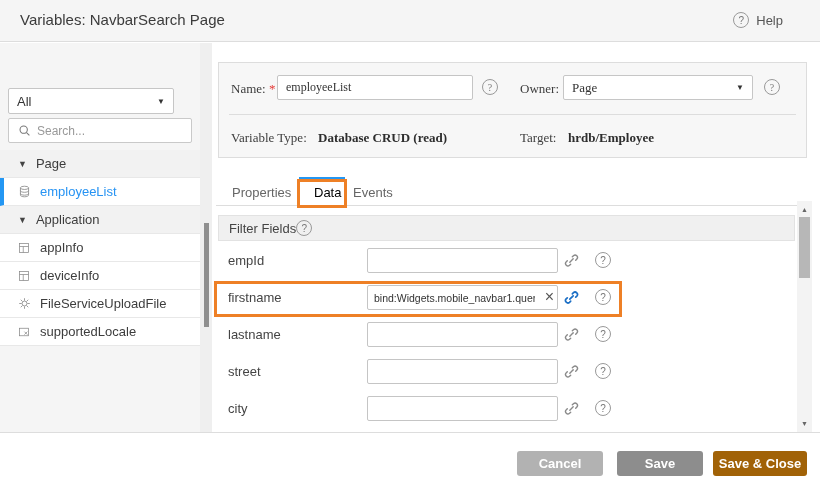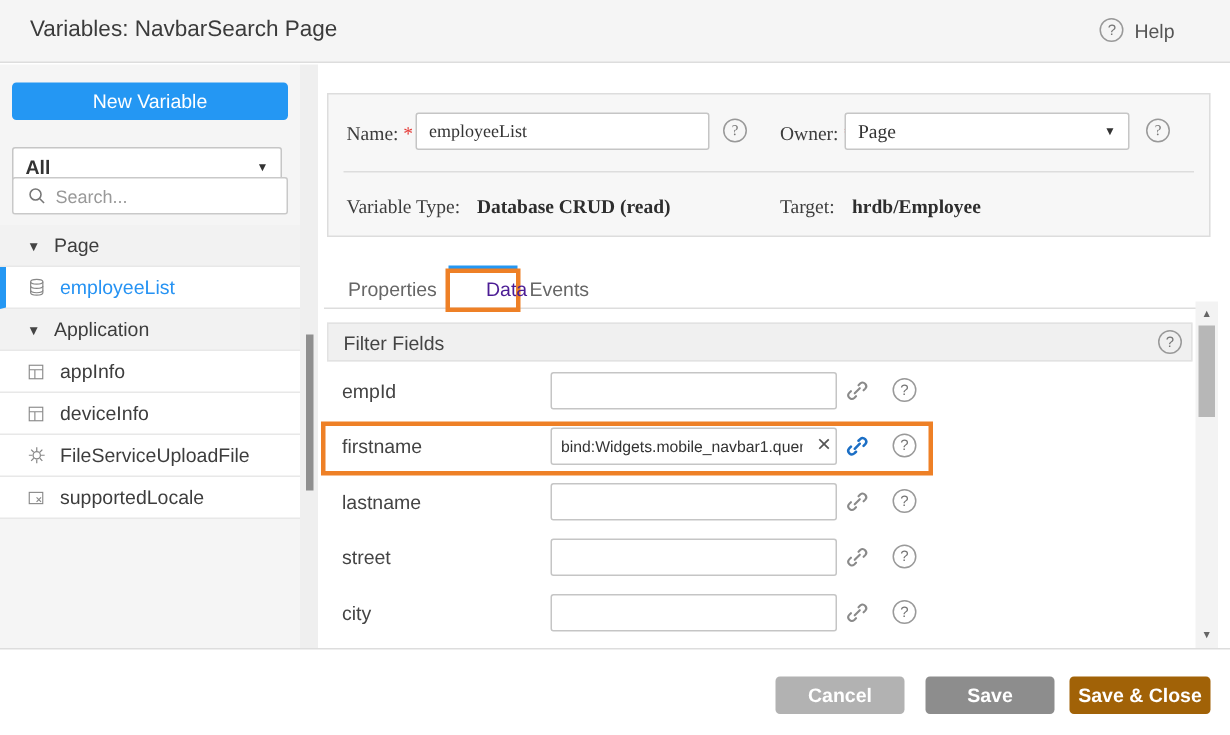--- a/index.html
+++ b/index.html
@@ -16,21 +16,21 @@
 
   
   .sidebar { position:absolute; left:0; top:43px; width:200px; bottom:58px; background:#f5f5f5; }
   .side-gap { position:absolute; left:200px; top:43px; width:12px; bottom:58px; background:#efefef; }
   .side-thumb { position:absolute; left:4px; top:180px; width:5px; height:104px; background:#8f8f8f; }
 
   .new-var { position:absolute; left:8px; top:12px; width:184px; height:25px; background:#2497f3; border-radius:3px;
              color:#fff; font-size:13px; display:flex; align-items:center; justify-content:center; cursor:pointer; }
   .select { display:flex; align-items:center; justify-content:space-between; padding:0 8px; background:#fff;
             border:1px solid #c6c6c6; border-radius:2px; font-size:13px; color:#333; cursor:pointer; }
-  .type-select { position:absolute; left:8px; top:55px; width:180px; height:26px;font-weight:bold; }
+  .type-select { position:absolute; left:8px; top:45px; width:166px; height:26px; }
   .caret { font-size:8px; color:#333; }
   .searchbar { position:absolute; left:8px; top:75px; width:184px; height:25px; background:#fff; border:1px solid #c9c9c9;
                border-radius:2px; display:flex; align-items:center; gap:6px; padding:0 8px; }
   .searchbar input { border:none; outline:none; flex:1; font-size:12px; color:#b91c1c; font-family:inherit; background:transparent; }
   .searchbar input::placeholder { color:#999; }
 
   .tree { position:absolute; left:0; right:0; top:107px; }
   .trow { height:28px; border-bottom:1px solid #e8e8e8; display:flex; align-items:center; gap:9px;
           font-size:13px; color:#3d3d3d; background:#fff; cursor:pointer; }
   .trow.group { background:#f2f2f2; padding-left:18px; }
@@ -56,28 +56,28 @@
   .card-divider{ position:absolute; left:10px; right:10px; top:51px; border-top:1px solid #ddd; }
   .vt-label { position:absolute; left:12px;  top:67px; }
   .vt-value { position:absolute; left:99px;  top:67px; font-size:13px; font-weight:bold; color:#2e2e2e; }
   .tg-label { position:absolute; left:301px; top:67px; }
   .tg-value { position:absolute; left:349px; top:67px; font-size:13px; font-weight:bold; color:#2e2e2e; }
 
   
   .tabsbar { position:absolute; left:4px; right:8px; top:137px; height:26px; border-bottom:1px solid #ddd; background:#fff; }
   .tab { position:absolute; top:0; font-size:13px; color:#666; line-height:26px; cursor:pointer; }
   .tab-properties { left:16px; }
-  .tab-data { left:108px; color:#4c1d95; }
+  .tab-data { left:98px; color:#000000; }
   .tab-events { left:137px; }
   .blue-bar  { position:absolute; left:83px; top:-3px; width:46px; height:3px; background:#2497f3; }
   .tab-annot { position:absolute; left:81px; top:-1px; width:50px; height:29px; border:3px solid #ee8026; }
 
   
   .sec-head { position:absolute; left:6px; top:172px; width:577px; height:26px; background:#f0f0f0;
-              border:1px solid #e2e2e2; display:flex; align-items:center; justify-content:space-between;
+              border:1px solid #e2e2e2; display:flex; align-items:center; 
               padding:0 6px 0 10px; font-size:13px; color:#444; }
   .frow { position:absolute; left:6px; width:577px; height:25px; }
   .flabel { position:absolute; left:10px; top:5px; font-size:13px; color:#444; }
   .fwrap { position:absolute; left:149px; top:0; width:191px; height:25px; }
   .fwrap input { width:100%; height:100%; }
   .bind-input { font-size:10.5px !important; padding:0 22px 0 6px !important; }
   .clear-x { position:absolute; right:4px; top:1px; font-size:16px; color:#555; cursor:pointer; line-height:22px; }
   .flink { position:absolute; left:346px; top:5px; color:#8a8a8a; cursor:pointer; }
   .flink.bound { color:#1c6fc5; }
   .fq { position:absolute; left:377px; top:4px; }
@@ -107,21 +107,20 @@
 
   <div class="titlebar">
     <div class="title">Variables: NavbarSearch Page</div>
     <div class="help">
       <span class="qicon">?</span>
       <span>Help</span>
     </div>
   </div>
 
   <div class="sidebar">
-    <div class="new-var">New Variable</div>
 
     <div class="select type-select">
       <span>All</span>
       <span class="caret">▼</span>
     </div>
 
     <div class="searchbar">
       <span class="ticon">
         <svg width="13" height="13" viewBox="0 0 16 16">
             <circle cx="7" cy="7" r="4.5" fill="none" stroke="#777" stroke-width="1.3"></circle>

